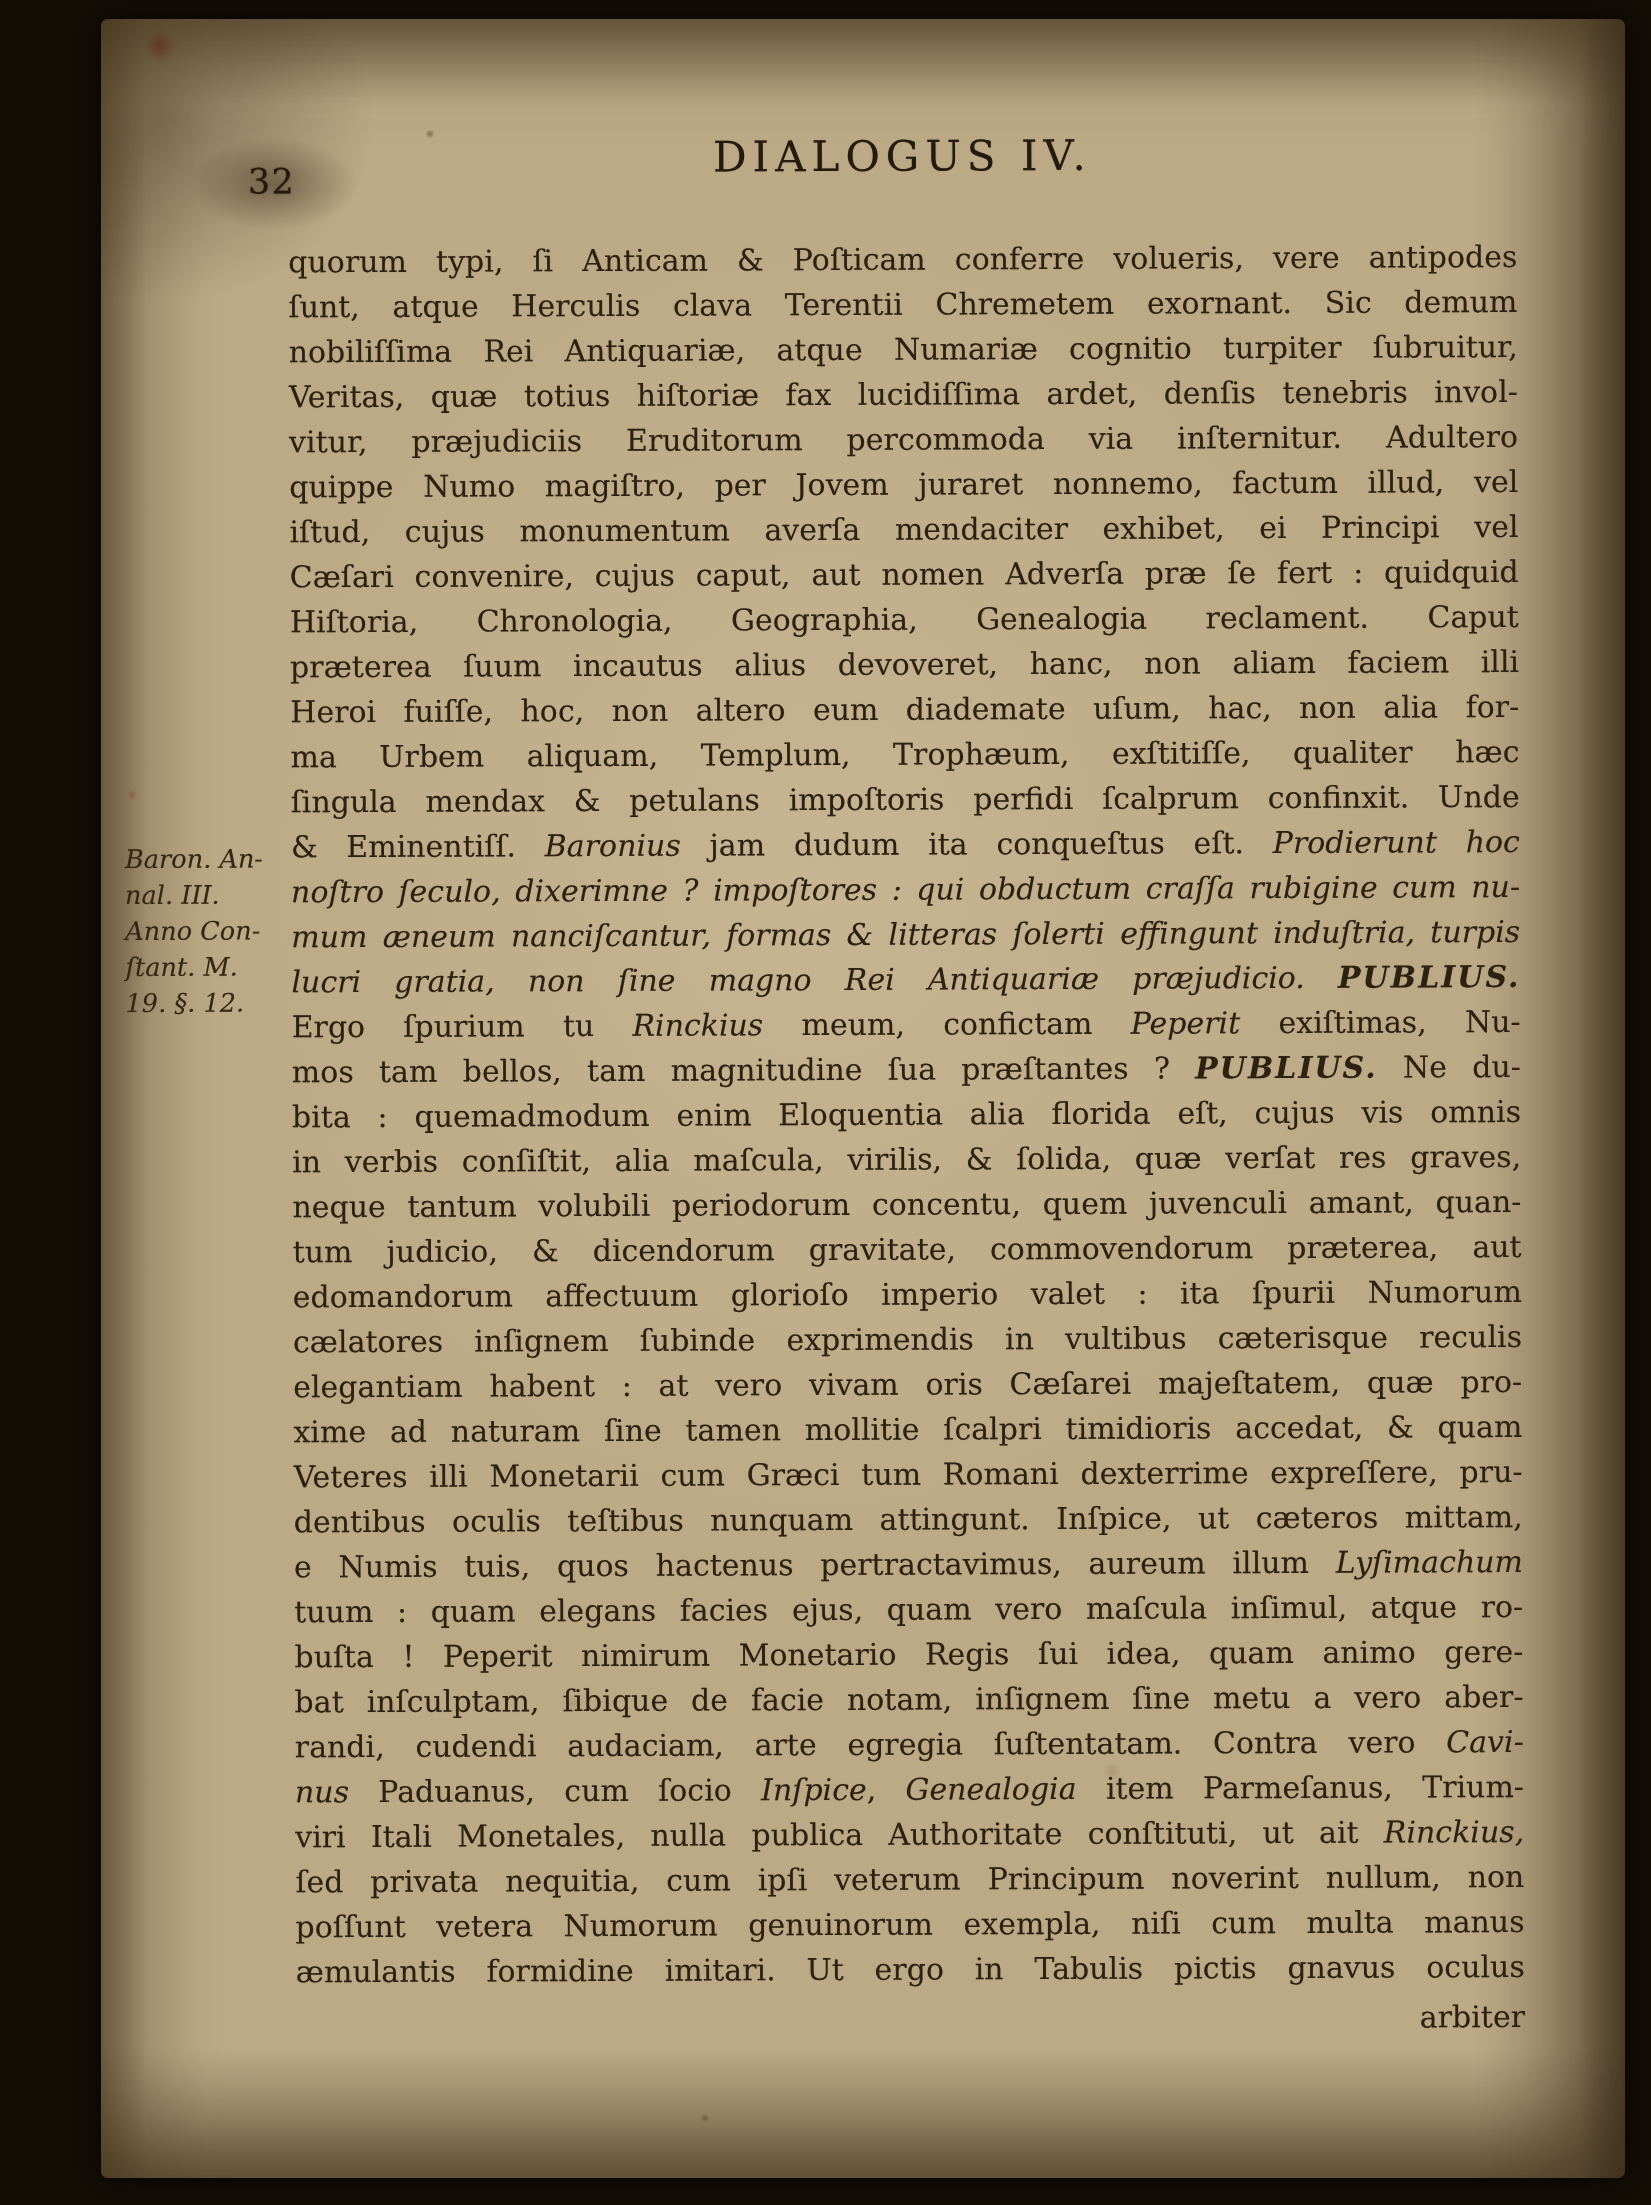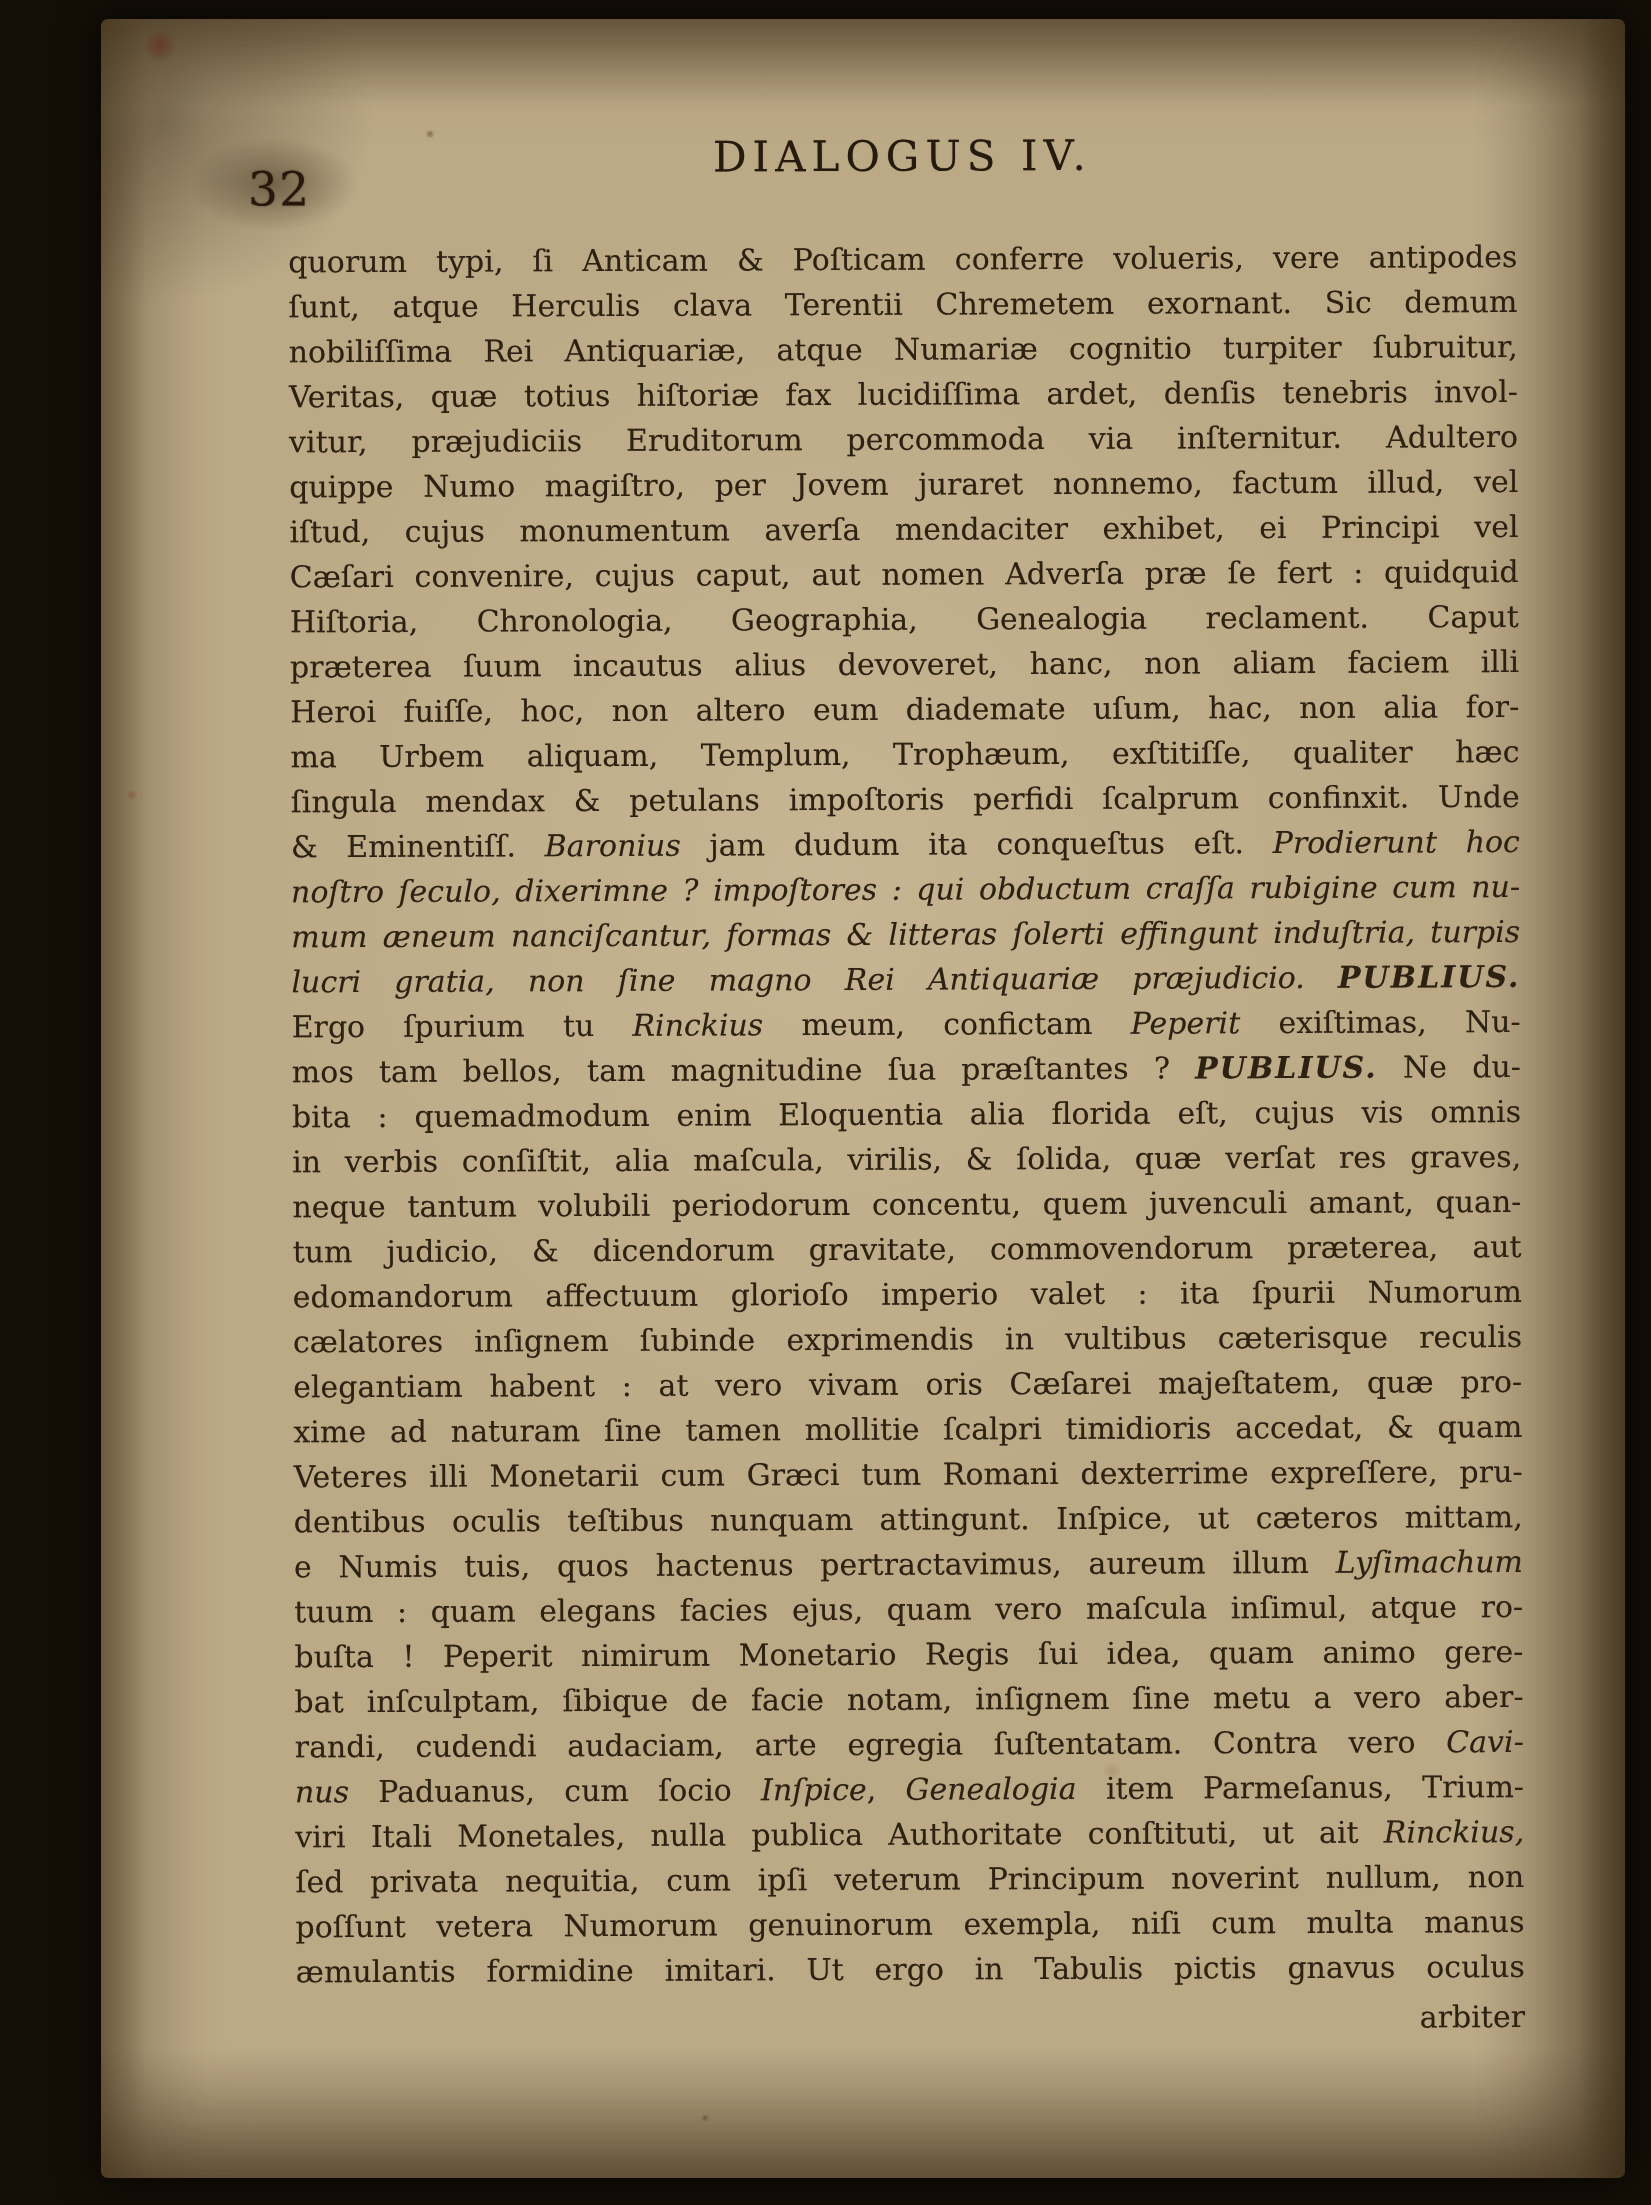--- a/index.html
+++ b/index.html
@@ -27,21 +27,21 @@
       linear-gradient(to bottom, rgba(56,40,20,.4) 0, rgba(56,40,20,0) 4%),
       linear-gradient(to top, rgba(50,35,17,.45) 0, rgba(50,35,17,0) 6%);
     background-color:var(--paper,#bca986);
     box-shadow: inset 0 0 94px 20px rgba(72,54,28,.45),
                 inset -47px 0 74px 6.7px rgba(56,40,20,.4),
                 0 0 40px rgba(0,0,0,.8);
   }
   .content{position:absolute;left:0;top:0;width:1651px;height:2205px;transform:rotate(-0.25deg);transform-origin:50% 40%;}
   .pagenum{
     position:absolute;left:251px;top:159px;
-    font-size:47px;letter-spacing:1.3px;color:#26190c;
+    font-size:35px;letter-spacing:1.3px;color:#26190c;
     text-shadow:0 0 2px rgba(38,25,12,.55);
   }
   .header{
     position:absolute;left:291px;top:132px;width:1229px;text-align:center;
     font-size:42px;letter-spacing:6px;color:#241a0d;
     text-shadow:0 0 0.7px rgba(36,26,13,.5);
   }
   .textcol{position:absolute;left:291px;top:237px;width:1229px;color:var(--ink,#2d2112);}
   .line{
     font-size:30px;line-height:45px;
@@ -62,20 +62,27 @@
   }
 </style>
 </head>
 <body>
 
 <div class="paper"></div>
 
 <div class="content">
   <div class="pagenum">32</div>
   <div class="header">DIALOGUS IV.</div>
+  <div class="marginnote">
+      <div>Baron. An-</div>
+      <div>nal. III.</div>
+      <div>Anno Con-</div>
+      <div>ſtant. M.</div>
+      <div>19. §. 12.</div>
+    </div>
   <div class="textcol">
       <div class="line"><span>quorum typi, ſi Anticam &amp; Poſticam conferre volueris, vere antipodes</span></div>
       <div class="line"><span>ſunt, atque Herculis clava Terentii Chremetem exornant. Sic demum</span></div>
       <div class="line"><span>nobiliſſima Rei Antiquariæ, atque Numariæ cognitio turpiter ſubruitur,</span></div>
       <div class="line"><span>Veritas, quæ totius hiſtoriæ fax lucidiſſima ardet, denſis tenebris invol-</span></div>
       <div class="line"><span>vitur, præjudiciis Eruditorum percommoda via inſternitur. Adultero</span></div>
       <div class="line"><span>quippe Numo magiſtro, per Jovem juraret nonnemo, factum illud, vel</span></div>
       <div class="line"><span>iſtud, cujus monumentum averſa mendaciter exhibet, ei Principi vel</span></div>
       <div class="line"><span>Cæſari convenire, cujus caput, aut nomen Adverſa præ ſe fert : quidquid</span></div>
       <div class="line"><span>Hiſtoria, Chronologia, Geographia, Genealogia reclament. Caput</span></div>

